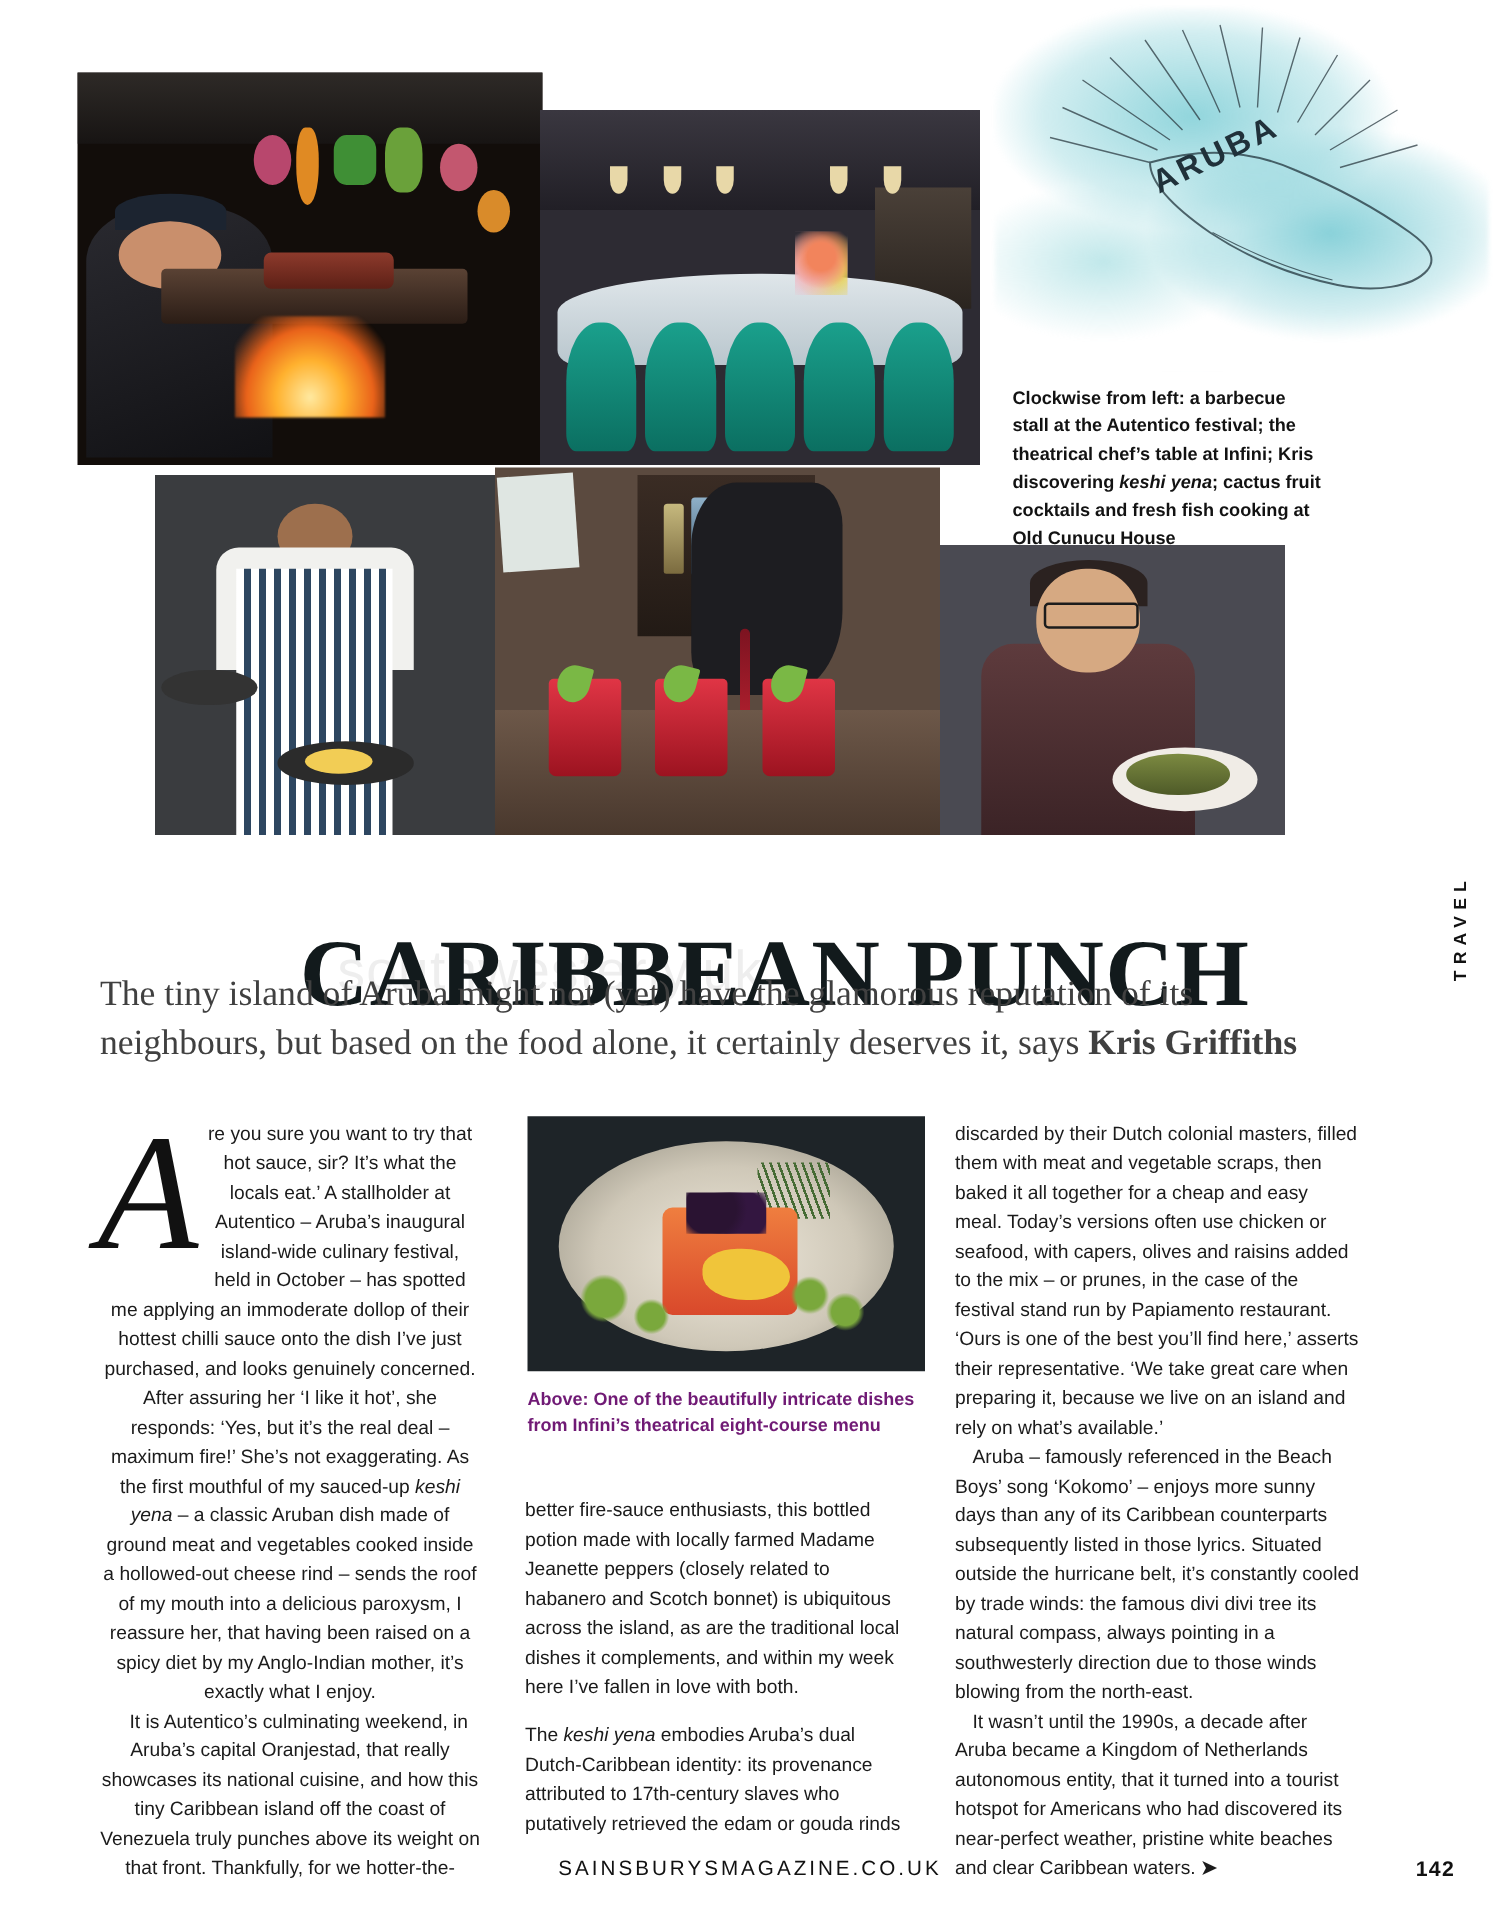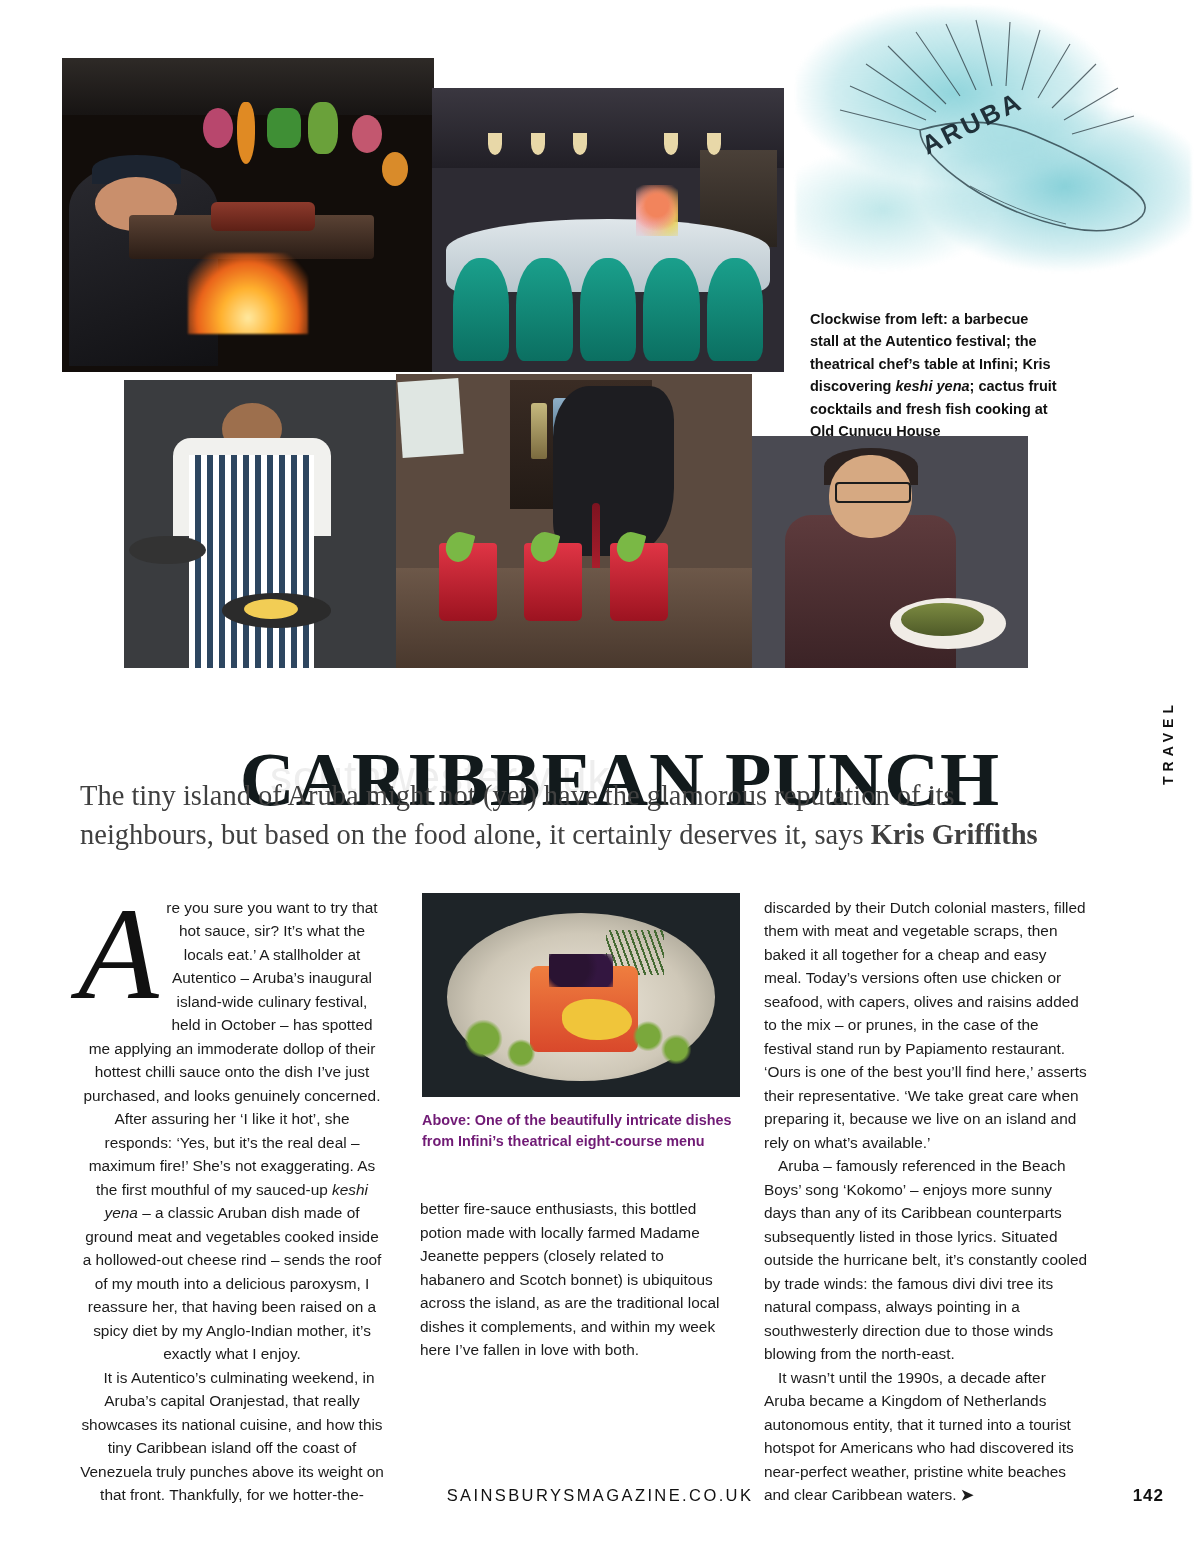--- a/index.html
+++ b/index.html
@@ -520,20 +520,21 @@
     <div class="berries"></div>
     <div class="mango"></div>
     <div class="greendots"></div>
   </div>
 </div>
 
 <div id="dish-caption">Above: One of the beautifully intricate dishes from Infini’s theatrical eight-course menu</div>
 
 <div id="col2-body">
   <p>better fire-sauce enthusiasts, this bottled potion made with locally farmed Madame Jeanette peppers (closely related to habanero and Scotch bonnet) is ubiquitous across the island, as are the traditional local dishes it complements, and within my week here I’ve fallen in love with both.</p>
+  <p><span>The </span><em>keshi yena</em><span> embodies Aruba’s dual Dutch-Caribbean identity: its provenance attributed to 17th-century slaves who putatively retrieved the edam or gouda rinds</span></p>
 </div>
 
 <div class="col" id="col3">
   <p>discarded by their Dutch colonial masters, filled them with meat and vegetable scraps, then baked it all together for a cheap and easy meal. Today’s versions often use chicken or seafood, with capers, olives and raisins added to the mix – or prunes, in the case of the festival stand run by Papiamento restaurant. ‘Ours is one of the best you’ll find here,’ asserts their representative. ‘We take great care when preparing it, because we live on an island and rely on what’s available.’</p>
   <p>Aruba – famously referenced in the Beach Boys’ song ‘Kokomo’ – enjoys more sunny days than any of its Caribbean counterparts subsequently listed in those lyrics. Situated outside the hurricane belt, it’s constantly cooled by trade winds: the famous divi divi tree its natural compass, always pointing in a southwesterly direction due to those winds blowing from the north-east.</p>
   <p><span>It wasn’t until the 1990s, a decade after Aruba became a Kingdom of Netherlands autonomous entity, that it turned into a tourist hotspot for Americans who had discovered its near-perfect weather, pristine white beaches and clear Caribbean waters.</span> <span class="arrow">➤</span></p>
 </div>
 
 <div id="footer">
   <span class="site">SAINSBURYSMAGAZINE.CO.UK</span>

